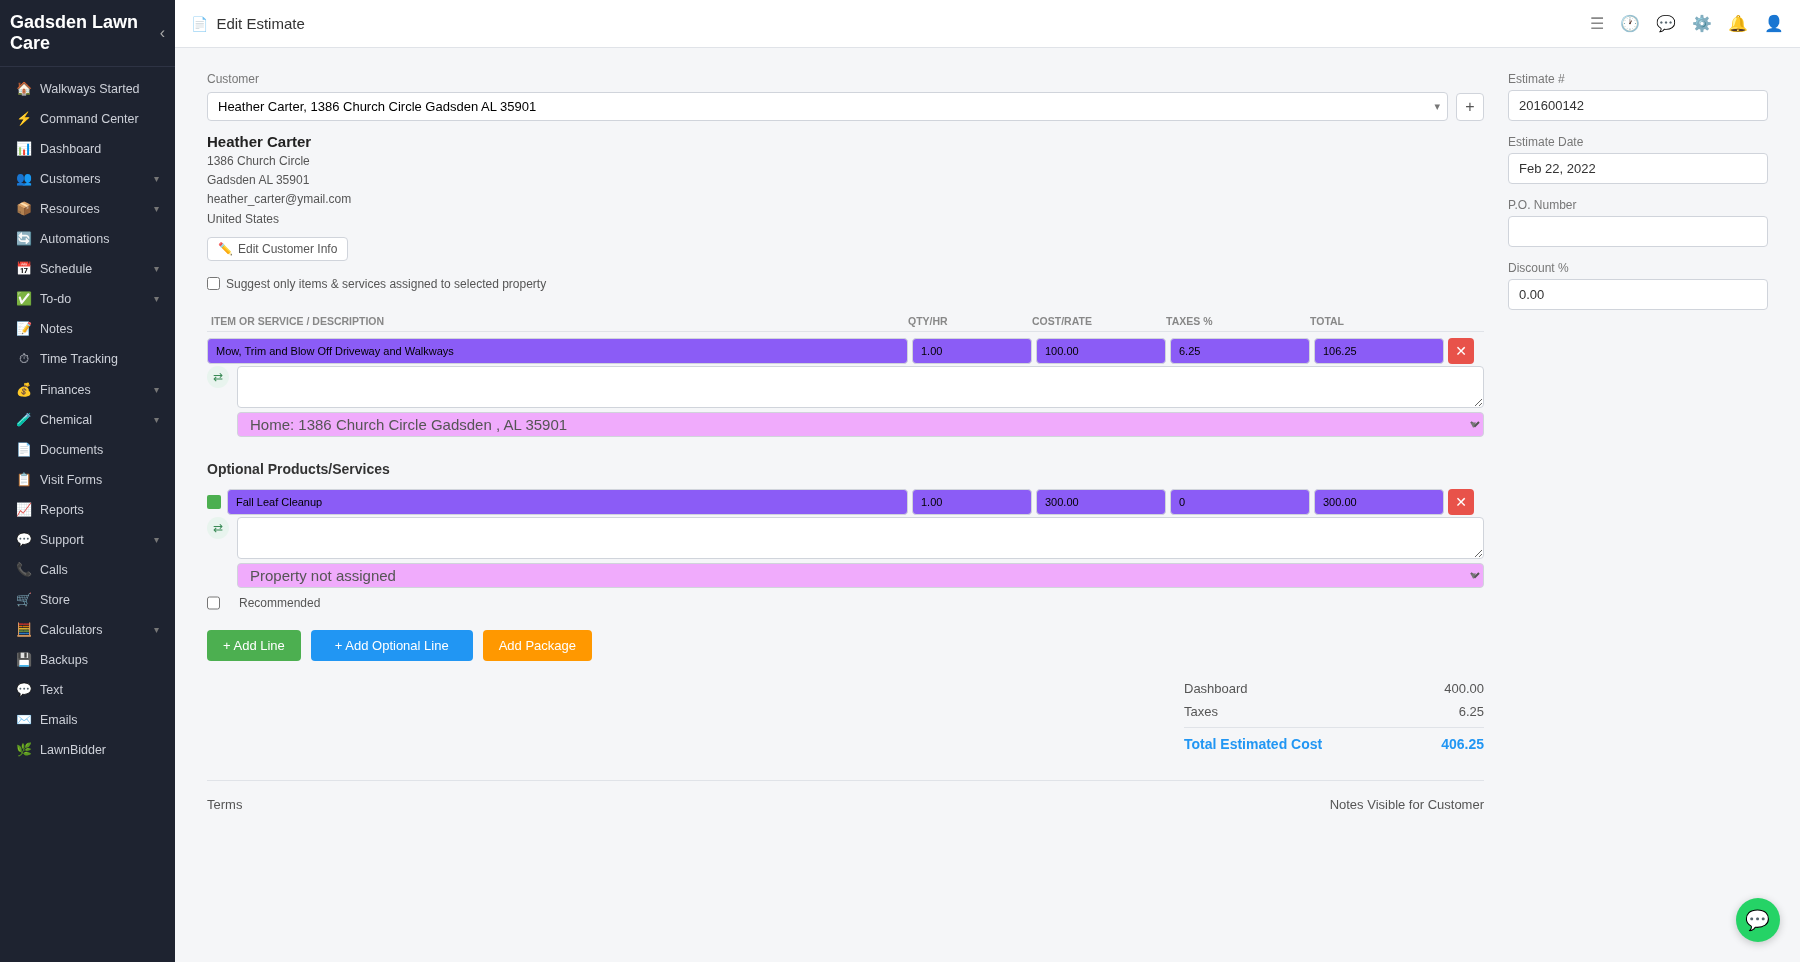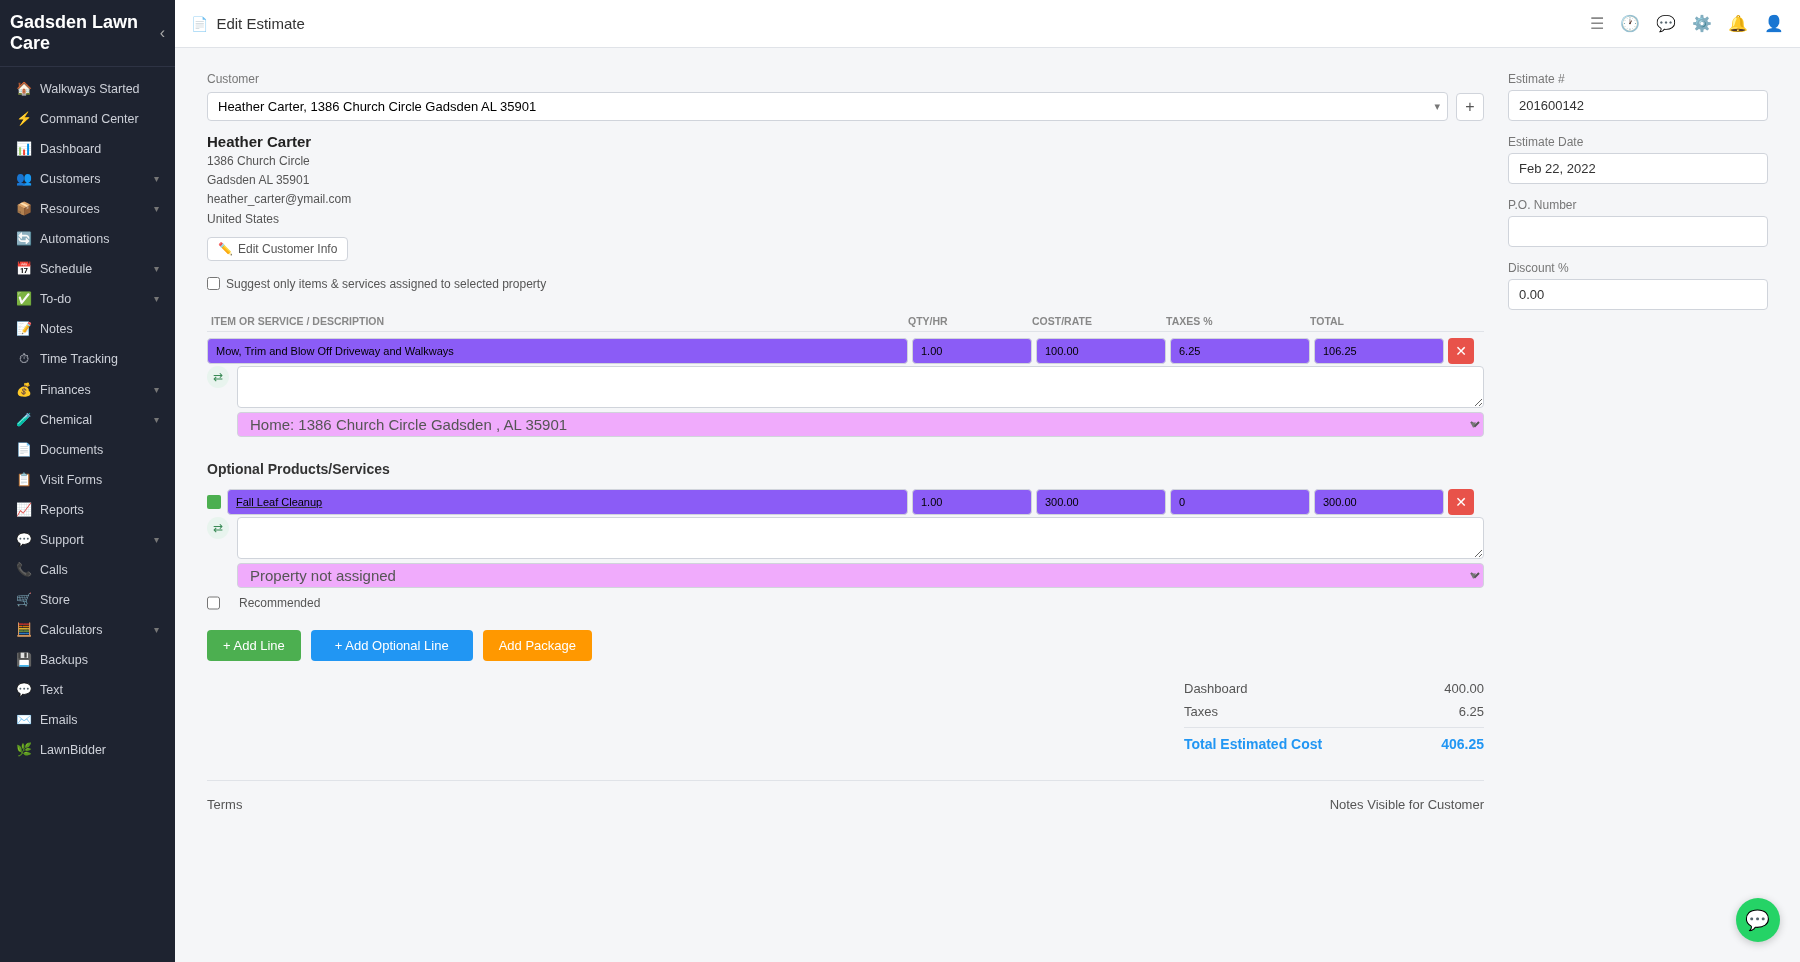--- a/index.html
+++ b/index.html
@@ -606,21 +606,21 @@
               </div>
             </div>
           </div>
         </div>
 
         <div class="optional-section">
           <div class="optional-title">Optional Products/Services</div>
 
           <div>
             <div class="li-grid">
-              <div style="display:flex;align-items:center;gap:6px;text-decoration:underline;">
+              <div style="display:flex;align-items:center;gap:6px;">
                 <span class="optional-item-badge"></span>
                 <input type="text" class="line-item-input" style="flex: 1 1 0%;" value="Fall Leaf Cleanup">
               </div>
               <input type="text" class="line-item-input" value="1.00" style="">
               <input type="text" class="line-item-input" value="300.00" style="">
               <input type="text" class="line-item-input" value="0" style="">
               <input type="text" class="line-item-input" value="300.00" style="">
               <button class="delete-btn">✕</button>
             </div>
             <div class="li-desc-row">

